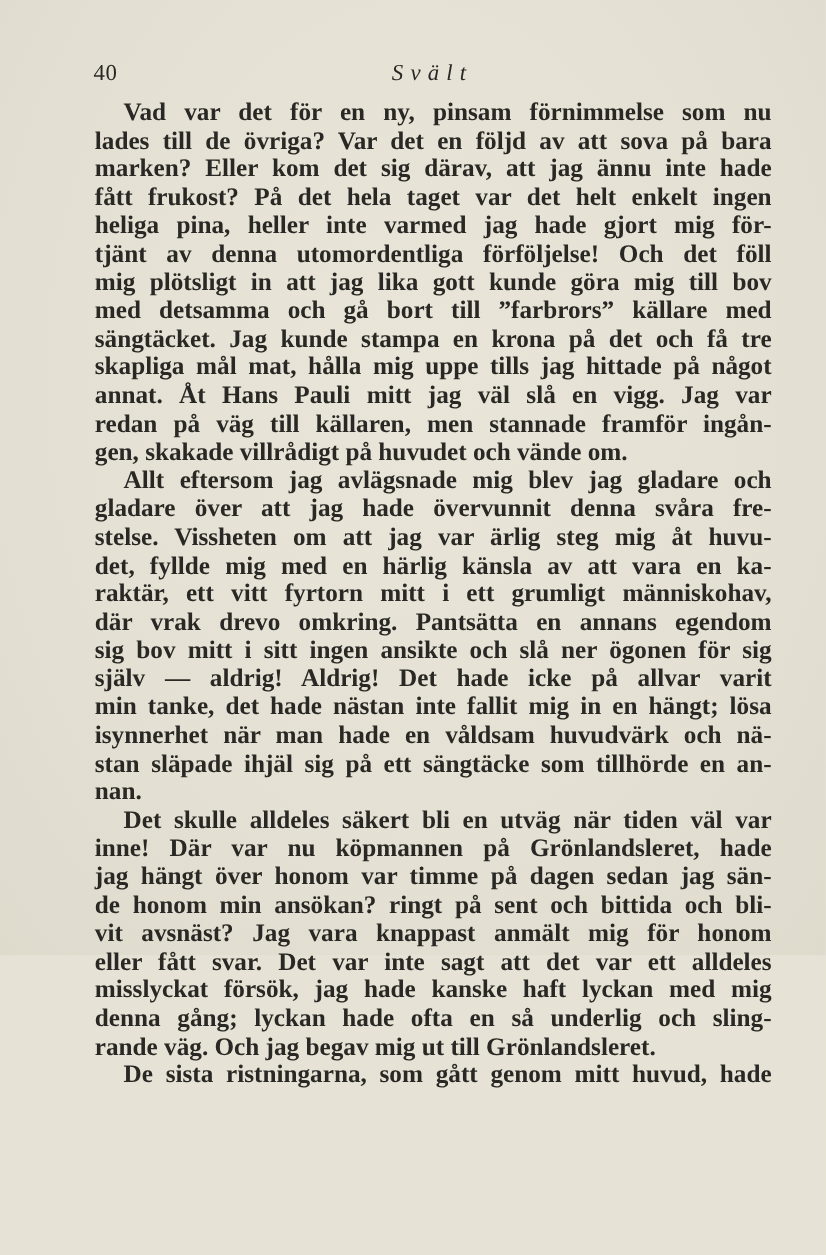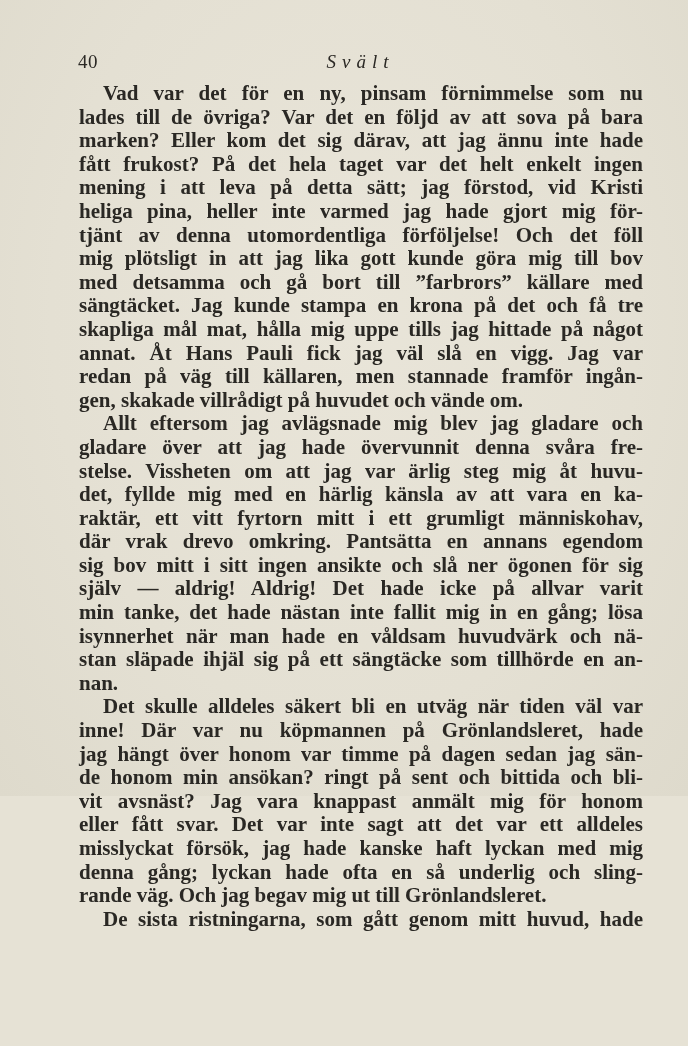--- a/index.html
+++ b/index.html
@@ -77,42 +77,41 @@
     <span class="running-title">Svält</span>
   </div>
 
   <div class="body-text">
 
     <div>
       <span class="line indent">Vad var det för en ny, pinsam förnimmelse som nu</span>
       <span class="line">lades till de övriga? Var det en följd av att sova på bara</span>
       <span class="line">marken? Eller kom det sig därav, att jag ännu inte hade</span>
       <span class="line">fått frukost? På det hela taget var det helt enkelt ingen</span>
-      <span class="line">mening i att leva på detta sätt; jag förstod, vid Kristi</span>
       <span class="line">heliga pina, heller inte varmed jag hade gjort mig för-</span>
       <span class="line">tjänt av denna utomordentliga förföljelse! Och det föll</span>
       <span class="line">mig plötsligt in att jag lika gott kunde göra mig till bov</span>
       <span class="line">med detsamma och gå bort till ”farbrors” källare med</span>
       <span class="line">sängtäcket. Jag kunde stampa en krona på det och få tre</span>
       <span class="line">skapliga mål mat, hålla mig uppe tills jag hittade på något</span>
-      <span class="line">annat. Åt Hans Pauli fick jag väl slå en vigg. Jag var</span>
+      <span class="line">annat. Åt Hans Pauli mitt jag väl slå en vigg. Jag var</span>
       <span class="line">redan på väg till källaren, men stannade framför ingån-</span>
       <span class="line last">gen, skakade villrådigt på huvudet och vände om.</span>
     </div>
 
     <div>
       <span class="line indent">Allt eftersom jag avlägsnade mig blev jag gladare och</span>
       <span class="line">gladare över att jag hade övervunnit denna svåra fre-</span>
       <span class="line">stelse. Vissheten om att jag var ärlig steg mig åt huvu-</span>
       <span class="line">det, fyllde mig med en härlig känsla av att vara en ka-</span>
       <span class="line">raktär, ett vitt fyrtorn mitt i ett grumligt människohav,</span>
       <span class="line">där vrak drevo omkring. Pantsätta en annans egendom</span>
       <span class="line">sig bov mitt i sitt ingen ansikte och slå ner ögonen för sig</span>
       <span class="line">själv — aldrig! Aldrig! Det hade icke på allvar varit</span>
-      <span class="line">min tanke, det hade nästan inte fallit mig in en gång; lösa</span>
+      <span class="line">min tanke, det hade nästan inte fallit mig in en hängt; lösa</span>
       <span class="line">isynnerhet när man hade en våldsam huvudvärk och nä-</span>
       <span class="line">stan släpade ihjäl sig på ett sängtäcke som tillhörde en an-</span>
       <span class="line last">nan.</span>
     </div>
 
     <div>
       <span class="line indent">Det skulle alldeles säkert bli en utväg när tiden väl var</span>
       <span class="line">inne! Där var nu köpmannen på Grönlandsleret, hade</span>
       <span class="line">jag hängt över honom var timme på dagen sedan jag sän-</span>
       <span class="line">de honom min ansökan? ringt på sent och bittida och bli-</span>

